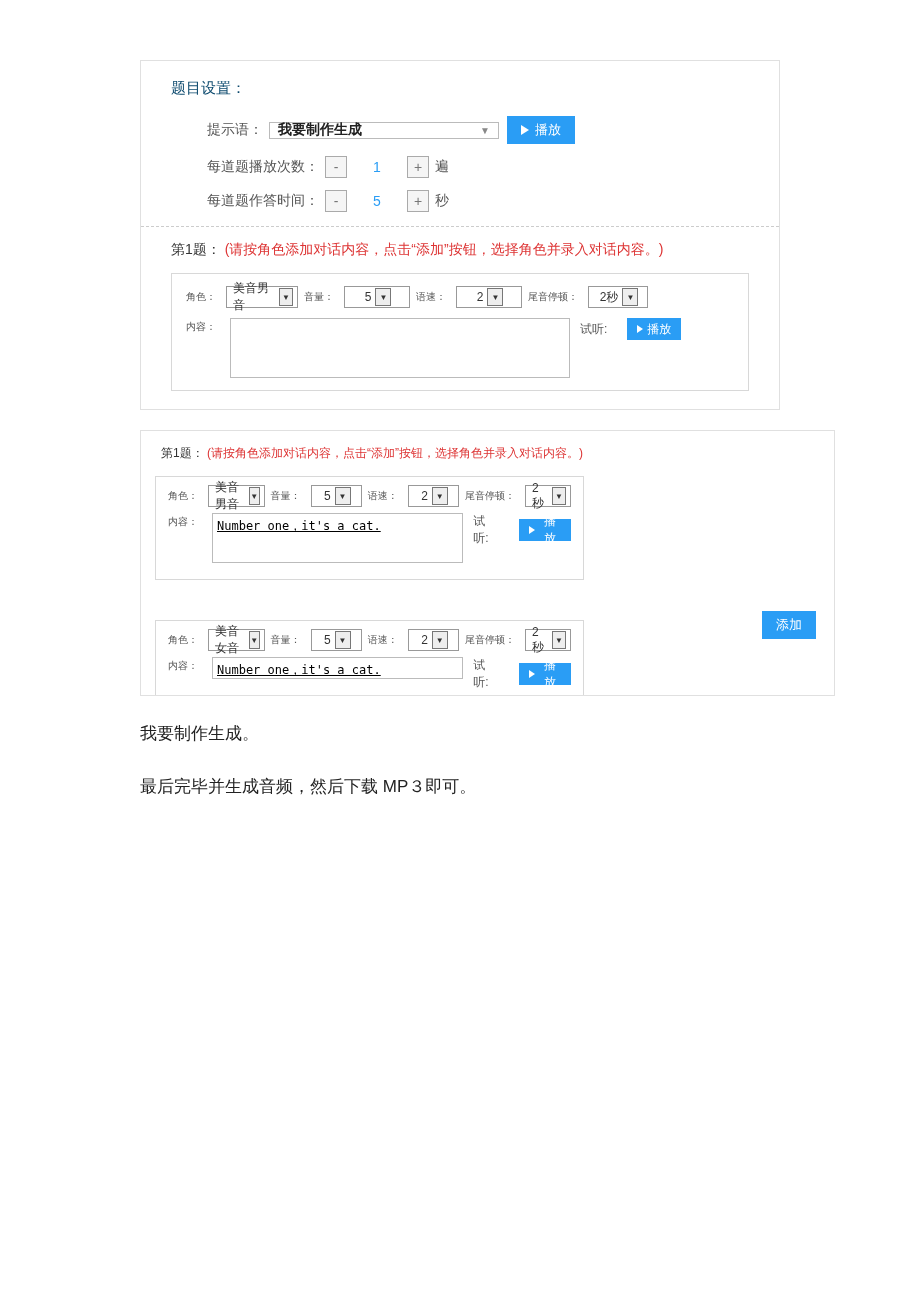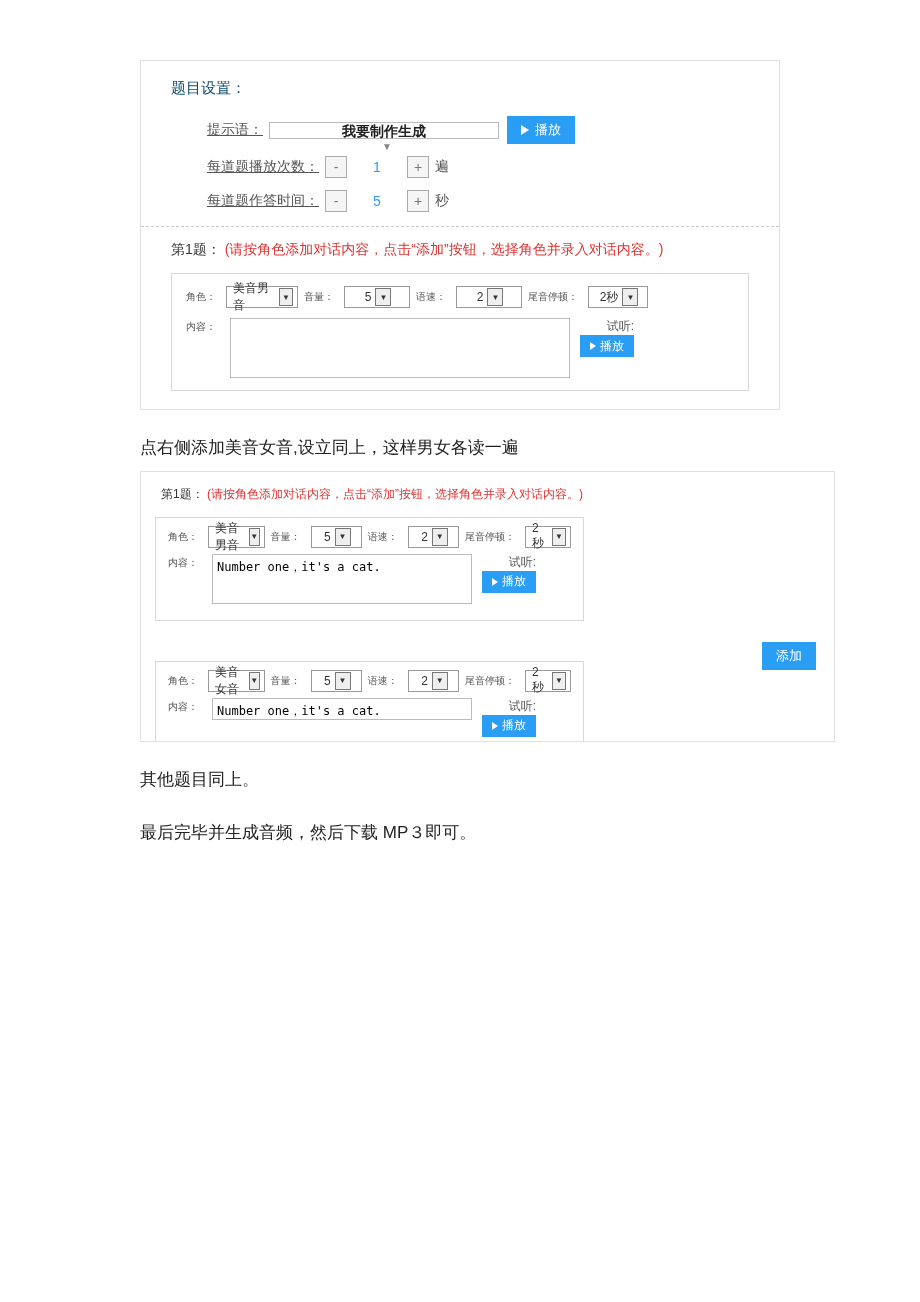--- a/index.html
+++ b/index.html
@@ -21,43 +21,43 @@
   }
   .panel2 {
     border: 1px solid #e0e0e0;
     margin: 0 35px 20px 90px;
     background: #fff;
     position: relative;
   }
   .section-title { font-size: 15px; color: #0c4a6e; margin-bottom: 18px; }
   .row { display: flex; align-items: center; margin-bottom: 12px; flex-wrap: nowrap; }
   .indent { padding-left: 36px; }
-  .lbl { color: #555; font-size: 14px; margin-right: 6px; white-space: nowrap; text-decoration: underline; }
+  .lbl { color: #555; font-size: 14px; margin-right: 6px; white-space: nowrap; }
   .lbl-sm { color: #555; font-size: 10px; margin-right: 4px; white-space: nowrap; }
   .dropdown {
     display: flex; align-items: center; justify-content: space-between;
     border: 1px solid #bbb; background: #fff; height: 17px;
-    padding: 0 8px; min-width: 230px; cursor: pointer; flex-direction: column;
+    padding: 0 8px; min-width: 230px; cursor: pointer;
   }
   .dropdown-val { font-size: 14px; color: #222; font-weight: 600; }
   .chev { color: #888; font-size: 10px; margin-left: 6px; }
   .play-btn {
     display: inline-flex; align-items: center; justify-content: center;
     background: #2a9df5; color: #fff; border: none; height: 28px;
     padding: 0 14px; font-size: 13px; cursor: pointer; gap: 6px;
   }
   .play-btn-sm {
     display: inline-flex; align-items: center; justify-content: center;
     background: #2a9df5; color: #fff; border: none; height: 22px;
     padding: 0 10px; font-size: 12px; cursor: pointer; gap: 4px;
   }
   .add-btn {
     display: inline-flex; align-items: center; justify-content: center;
     background: #2a9df5; color: #fff; border: none; height: 28px;
-    padding: 13px 14px; font-size: 13px; cursor: pointer;
+    padding: 13px 14px; font-size: 13px; cursor: pointer; margin-top: 10px;
   }
   .tri { width:0;height:0;border-top:5px solid transparent;border-bottom:5px solid transparent;border-left:8px solid #fff; }
   .stepper { display: flex; align-items: center; }
   .btn-step {
     border: 1px solid #aaa; background: #f5f5f5; width: 22px; height: 22px;
     display:flex;align-items:center;justify-content:center;cursor:pointer;color:#777;
   }
   .step-val {
     display:inline-flex;align-items:center;justify-content:center;
     width: 60px; height:22px; color:#2a9df5;
@@ -81,30 +81,30 @@
     width:16px;height:18px;border:1px solid #777;background:#eee;
     display:flex;align-items:center;justify-content:center;font-size:8px;color:#333;
     margin-left:4px;
   }
   .textarea {
     border:1px solid #bbb; background:#fff; width: 340px; height: 60px;
     resize:none; font-size:13px; padding:4px;
   }
   .textarea-sm {
     border:1px solid #bbb; background:#fff; width: 260px; height: 50px;
-    resize:none; font-size:12px; padding:4px;
+    resize:none; font-size:12px; padding:4px;text-decoration:underline;
   }
   .content-row { display:flex; align-items:flex-start; gap:10px; }
   .body-text {
     font-size: 17px; color:#222; margin: 24px 50px 8px 90px; line-height:1.7;
   }
   .panel2 .q-hdr { padding: 14px 20px 2px 20px; font-size:12px; }
   .panel2 .q-hdr .red { color:#d33; }
   .add-wrap { position:absolute; right: 18px; top: 170px; }
-  .test-col { display:flex; flex-direction:column; align-items:flex-end; gap:0; font-size:12px; color:#555; }
+  .test-col { display:flex; flex-direction:row; align-items:center; gap:20px; font-size:12px; color:#555; }
 </style>
 </head>
 <body>
 
 <div class="page">
 
   <div class="panel">
     <div class="section-title">题目设置：</div>
 
     <div class="row indent">
@@ -178,21 +178,20 @@
           <span>试听:</span>
           <button class="play-btn-sm">
             <span class="tri" style="border-left-width:6px;border-top-width:4px;border-bottom-width:4px"></span>
             <span>播放</span>
           </button>
         </div>
       </div>
     </div>
   </div>
 
-  <p class="body-text">点右侧添加美音女音,设立同上，这样男女各读一遍</p>
 
   <div class="panel2">
     <div class="q-hdr">
       <span>第1题：</span>
       <span class="red">(请按角色添加对话内容，点击“添加”按钮，选择角色并录入对话内容。)</span>
     </div>
 
     <div class="add-wrap">
       <button class="add-btn">添加</button>
     </div>
@@ -263,16 +262,16 @@
           <span>试听:</span>
           <button class="play-btn-sm">
             <span class="tri" style="border-left-width:6px;border-top-width:4px;border-bottom-width:4px"></span>
             <span>播放</span>
           </button>
         </div>
       </div>
     </div>
   </div>
 
-  <p class="body-text">其他题目同上。</p>
+  <p class="body-text">我要制作生成。</p>
   <p class="body-text">最后完毕并生成音频，然后下载 MP３即可。</p>
 
 </div>
 
 </body></html>

